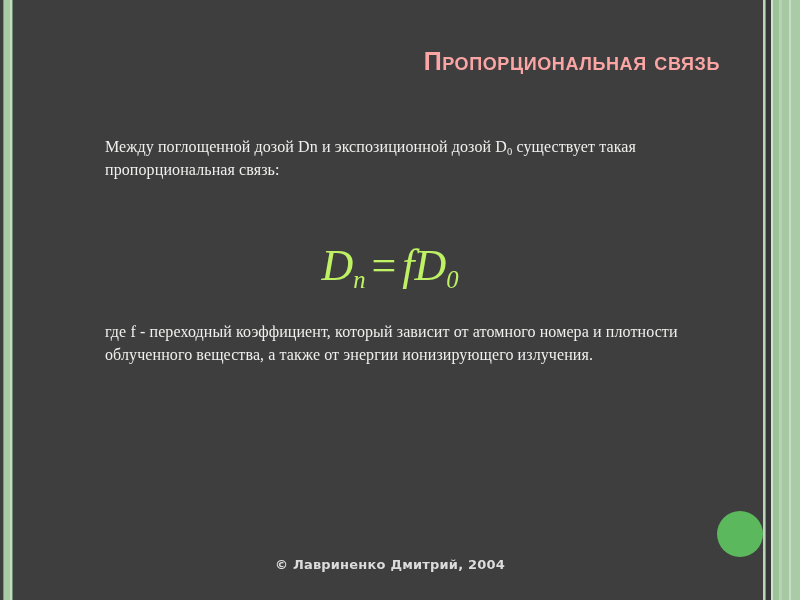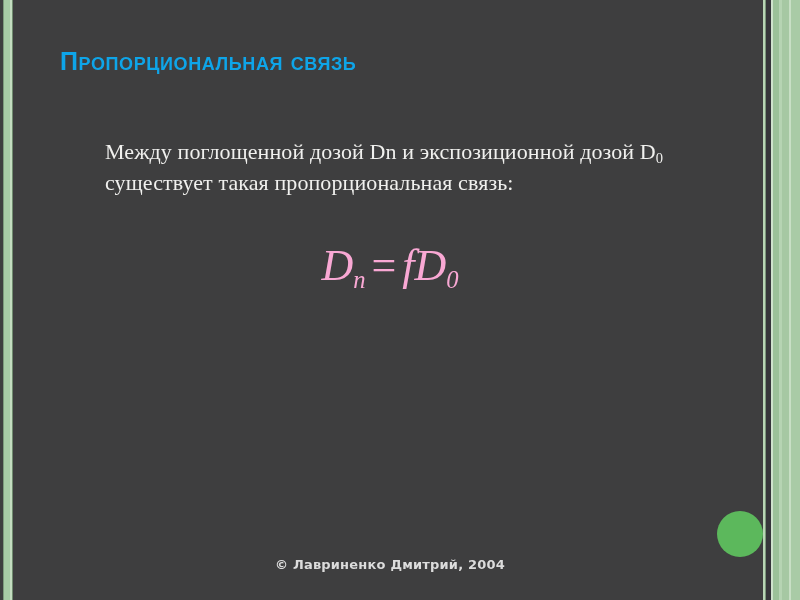--- a/index.html
+++ b/index.html
@@ -60,38 +60,38 @@
   .rstripe.r7 { left: 26px; width: 7px;  background: #a6c8a3; }
   .rstripe.r8 { left: 33px; width: 2px;  background: #c8dfc5; }
   .rstripe.r9 { left: 35px; width: 9px;  background: #a9cba6; }
 
   
   .title {
     position: absolute;
     left: 60px;
     top: 47px;
     width: 660px;
-    text-align: left;
-    color: #0ea5e9;
+    text-align: right;
+    color: #fca5a5;
     font-family: "Liberation Sans", sans-serif;
     font-weight: bold;
     font-size: 25px;
     letter-spacing: 0.6px;
     font-variant: small-caps;
     text-transform: none;
     line-height: 1.15;
     white-space: nowrap;
   }
 
   
   .body-text {
     position: absolute;
     color: #f0f0ee;
     font-family: "Liberation Serif", serif;
-    font-size: 22px;
+    font-size: 16px;
     line-height: 1.42;
     letter-spacing: 0.1px;
   }
   #para-top {
     left: 105px;
     top: 136px;
     width: 580px;
   }
   #para-bottom {
     left: 105px;
@@ -104,21 +104,21 @@
     line-height: 0;
   }
 
   
   .formula {
     position: absolute;
     left: 60px;
     top: 243px;
     width: 660px;
     text-align: center;
-    color: #f9a8d4;
+    color: #bef264;
     font-family: "Liberation Serif", serif;
     font-style: italic;
     font-size: 44px;
     line-height: 1.05;
     white-space: nowrap;
   }
   .formula .sub {
     font-size: 0.56em;
     vertical-align: -0.34em;
     line-height: 0;
@@ -185,18 +185,19 @@
   <div class="title">Пропорциональная связь</div>
 
   <div class="body-text" id="para-top">
     <span>Между поглощенной дозой Dn и экспозиционной дозой D</span><sub>0</sub><span> существует такая пропорциональная связь:</span>
   </div>
 
   <div class="formula">
     <span class="fvar">D</span><span class="sub">n</span><span class="eq">=</span><span class="fvar">f</span><span class="fvar">D</span><span class="sub">0</span>
   </div>
 
+  <div class="body-text" id="para-bottom">где f - переходный коэффициент, который зависит от атомного номера и плотности облученного вещества, а также от энергии ионизирующего излучения.</div>
 
   <div class="deco-circle"></div>
 
   <div class="footer">© Лавриненко Дмитрий, 2004</div>
 
 </div>
 
 </body></html>

